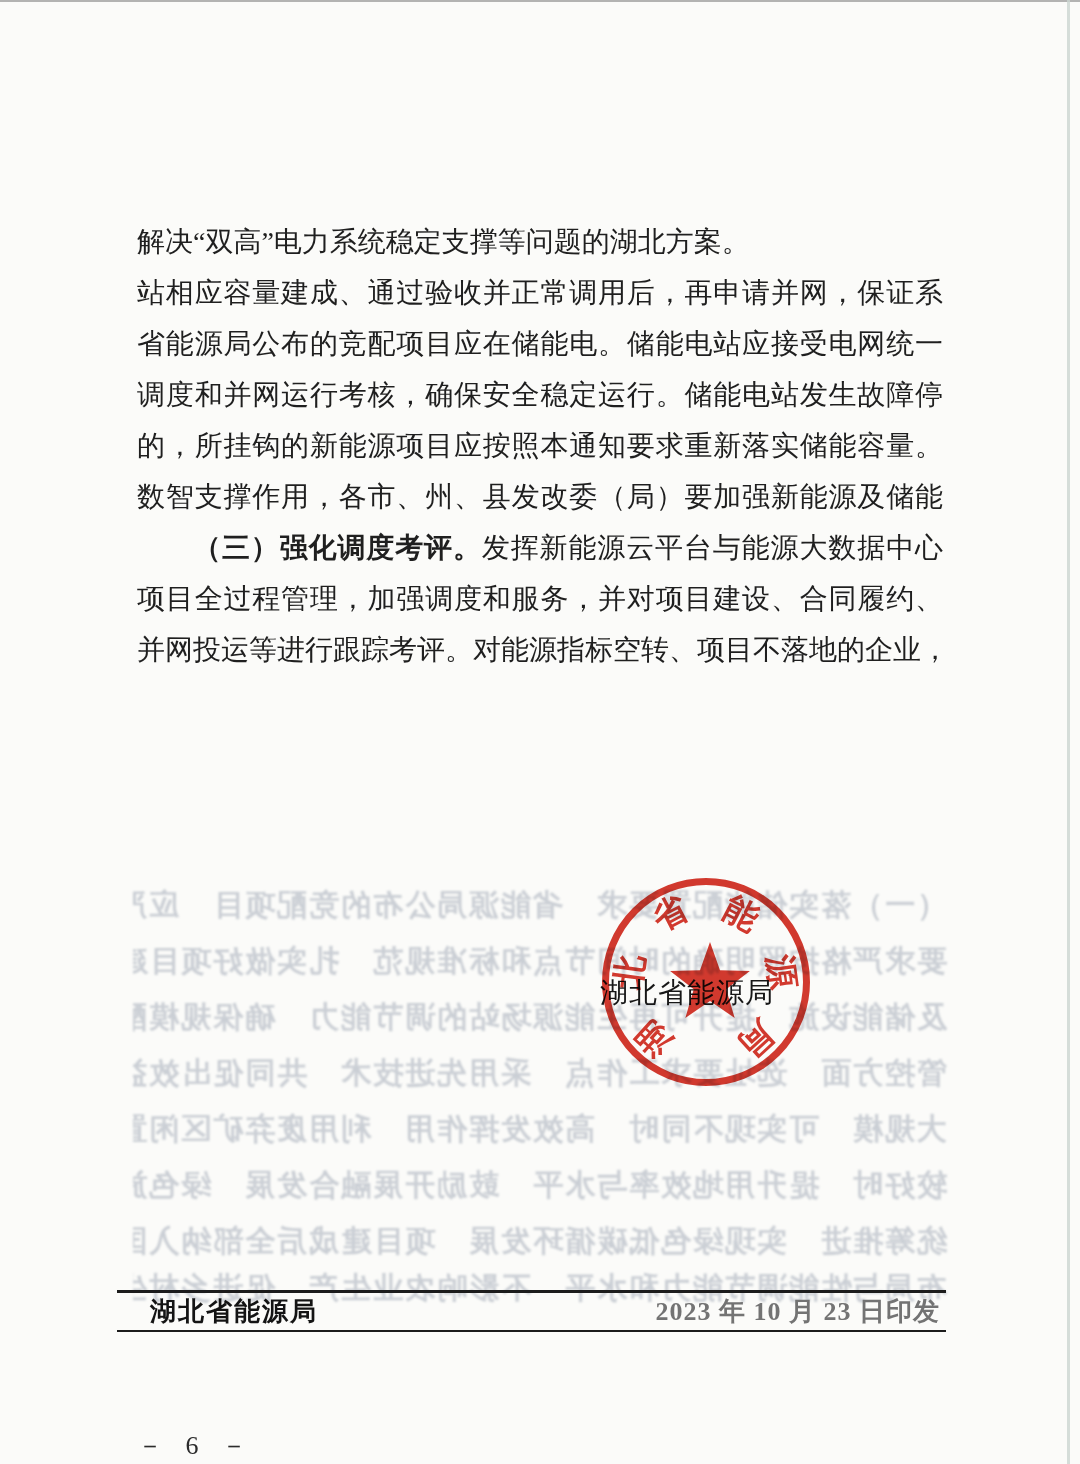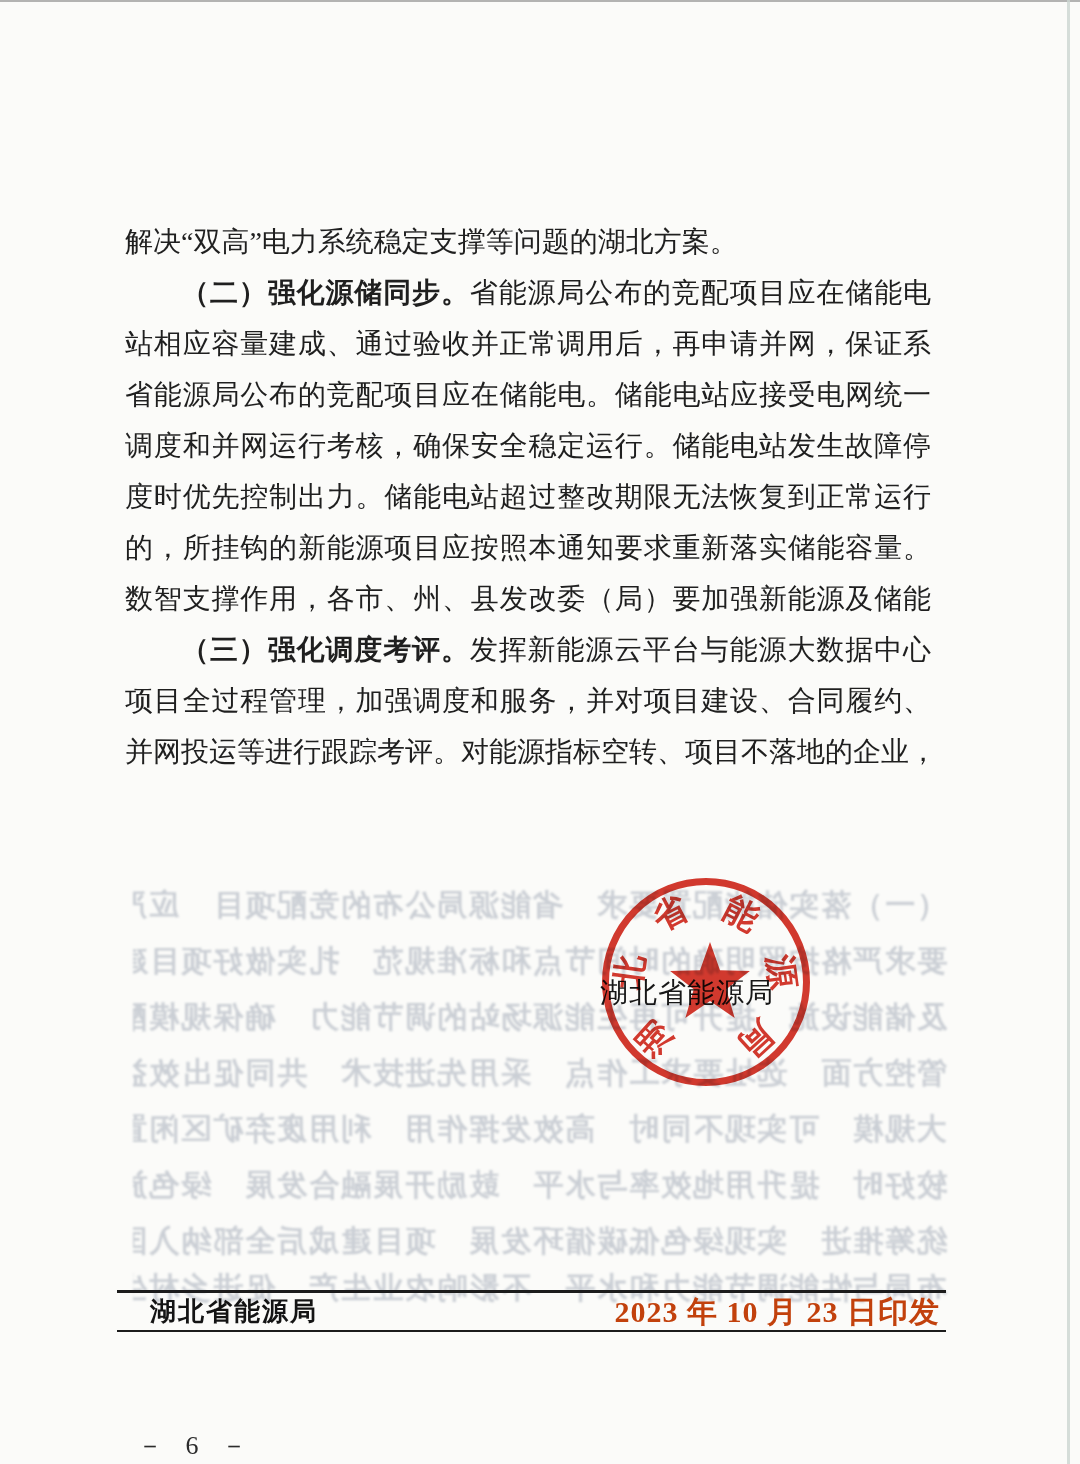--- a/index.html
+++ b/index.html
@@ -16,21 +16,21 @@
     position:absolute;left:0;top:0;width:1080px;height:2px;
     background:rgba(90,90,90,.45);
   }
   .page-edge-line{
     position:absolute;left:1067px;top:0;width:3px;height:1464px;
     background:#ccd6d1;opacity:.8;
   }
 
   
   .body-text{
-    position:absolute;left:125px;top:216px;width:806px;
+    position:absolute;left:137px;top:216px;width:806px;
     font-size:28px;line-height:51px;
   }
   .line{height:51px;white-space:nowrap;}
   .line.j{text-align:justify;text-align-last:justify;}
   .line.indent{text-indent:2em;}
   .lead{font-weight:700;}
 
   
   .bleed-layer{position:absolute;left:0;top:0;width:1080px;height:1464px;pointer-events:none;}
   .bleed-line{
@@ -74,21 +74,21 @@
   }
   .footer-rule-bottom{
     position:absolute;left:117px;top:1330px;width:829px;height:2px;background:#1c1c1c;
   }
   .footer-issuer{
     position:absolute;left:150px;top:1296px;
     font-size:26px;line-height:32px;font-weight:600;color:#141414;letter-spacing:2px;
   }
   .footer-print-date{
     position:absolute;right:140px;top:1296px;
-    font-size:30px;line-height:32px;font-weight:600;color:#c2410c;letter-spacing:1px;
+    font-size:26px;line-height:32px;font-weight:600;color:#737373;letter-spacing:1px;
   }
   .page-number{
     position:absolute;left:137px;top:1428px;
     font-size:26px;letter-spacing:8px;color:#2c2c2c;
   }
 </style>
 </head>
 <body>
 
 <div class="page">
@@ -102,25 +102,23 @@
     <div class="bleed-line" style="top:997px">及储能设施　提升可再生能源场站的调节能力　确保规模配置</div>
     <div class="bleed-line" style="top:1053px">管控方面　选址要求工作点　采用先进技术　共同促出效益需</div>
     <div class="bleed-line" style="top:1109px">大规模　可实现不同时　高效发挥作用　利用废弃矿区闲置土地</div>
     <div class="bleed-line" style="top:1165px">较好时　提升用地效率与水平　鼓励开展融合发展　绿色施工</div>
     <div class="bleed-line" style="top:1221px">统筹推进　实现绿色低碳循环发展　项目建成后全部纳入国家</div>
     <div class="bleed-line" style="top:1268px">布局与性能调节能力和水平　不影响农业生产　促进乡村生态</div>
   </div>
 
   <div class="body-text">
     <div class="line"><span>解决“双高”电力系统稳定支撑等问题的湖北方案。</span></div>
-    <div class="line j indent"><span class="lead">（二）强化源储同步。</span><span>省能源局公布的竞配项目应在储能电</span></div>
     <div class="line j"><span>站相应容量建成、通过验收并正常调用后，再申请并网，保证系</span></div>
     <div class="line j"><span>省能源局公布的竞配项目应在储能电。储能电站应接受电网统一</span></div>
     <div class="line j"><span>调度和并网运行考核，确保安全稳定运行。储能电站发生故障停</span></div>
-    <div class="line j"><span>度时优先控制出力。储能电站超过整改期限无法恢复到正常运行</span></div>
     <div class="line j"><span>的，所挂钩的新能源项目应按照本通知要求重新落实储能容量。</span></div>
     <div class="line j"><span>数智支撑作用，各市、州、县发改委（局）要加强新能源及储能</span></div>
     <div class="line j indent"><span class="lead">（三）强化调度考评。</span><span>发挥新能源云平台与能源大数据中心</span></div>
     <div class="line j"><span>项目全过程管理，加强调度和服务，并对项目建设、合同履约、</span></div>
     <div class="line"><span>并网投运等进行跟踪考评。对能源指标空转、项目不落地的企业，</span></div>
   </div>
 
   <div class="sig-agency">湖北省能源局</div>
 
   <div class="seal">

